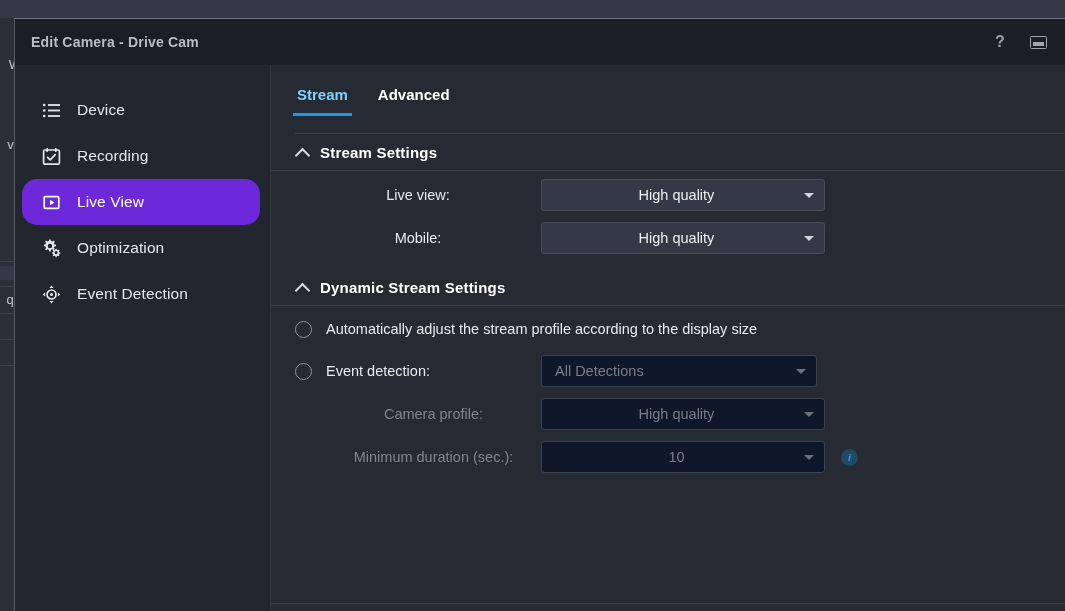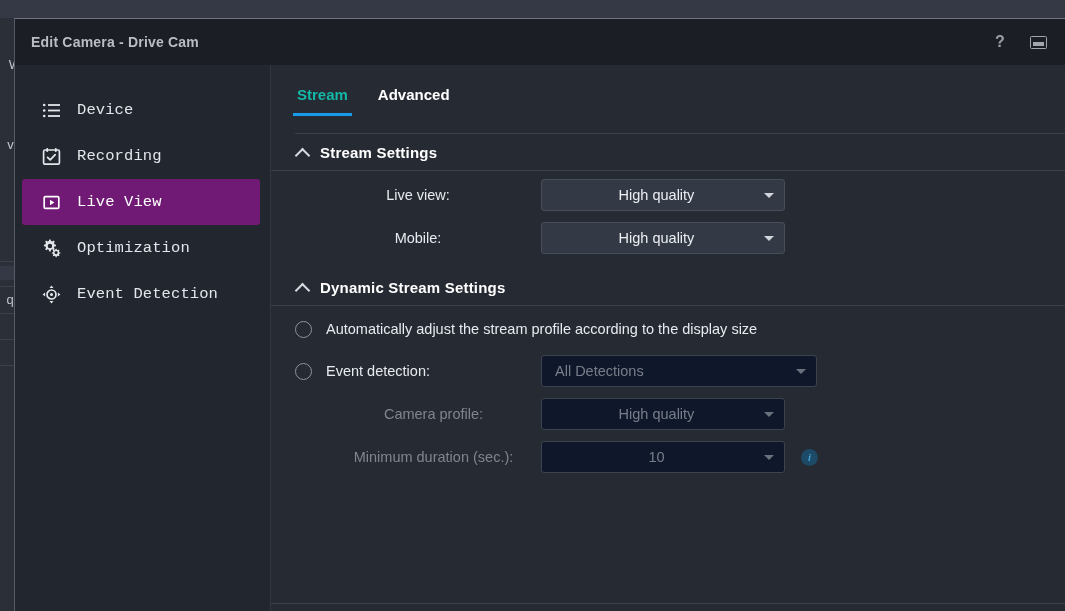--- a/index.html
+++ b/index.html
@@ -124,26 +124,26 @@
   .nav-item {
     height: 46px;
     margin: 0 10px 0 7px;
     border-radius: 3px;
     display: flex;
     align-items: center;
     padding-left: 19px;
     gap: 15px;
     cursor: pointer;
     color: #e3e6ea;
-    font-family: Liberation Mono, monospace;
   }
   .nav-item + .nav-item { margin-top: 0; }
   .nav-item.active {
-    background: #701a75;
+    background: #6d28d9;
     color: #ffffff;
+    border-radius: 15px;
   }
   .nav-icon {
     width: 21px; height: 21px;
     display: flex; align-items: center; justify-content: center;
     flex-shrink: 0;
   }
   .nav-icon svg { display: block; }
   .nav-label {
     font-size: 15.5px;
     letter-spacing: 0.1px;
@@ -168,21 +168,21 @@
     align-items: flex-start;
   }
   .tab {
     font-size: 15px;
     font-weight: bold;
     color: #ffffff;
     padding: 9px 2px 13px 2px;
     cursor: pointer;
     position: relative;
   }
-  .tab.active { color: #14b8a6; }
+  .tab.active { color: #7dd3fc; }
   .tab.active::after {
     content: "";
     position: absolute;
     left: -2px; right: -2px; bottom: 0;
     height: 3px;
     background: #189ae8;
   }
   .tabs-rule {
     position: absolute;
     left: 24px;
@@ -241,21 +241,21 @@
   }
   .field-label {
     font-size: 14.5px;
     color: #e7eaee;
     width: 246px;
     flex-shrink: 0;
   }
   .field-label.dim { color: #7f858f; padding-left: 31px; width: 246px; }
 
   .select {
-    width: 244px;
+    width: 284px;
     height: 32px;
     background: #333945;
     border: 1px solid #474d59;
     border-radius: 3px;
     display: flex;
     align-items: center;
     padding: 0 10px 0 13px;
     cursor: pointer;
     position: relative;
   }

